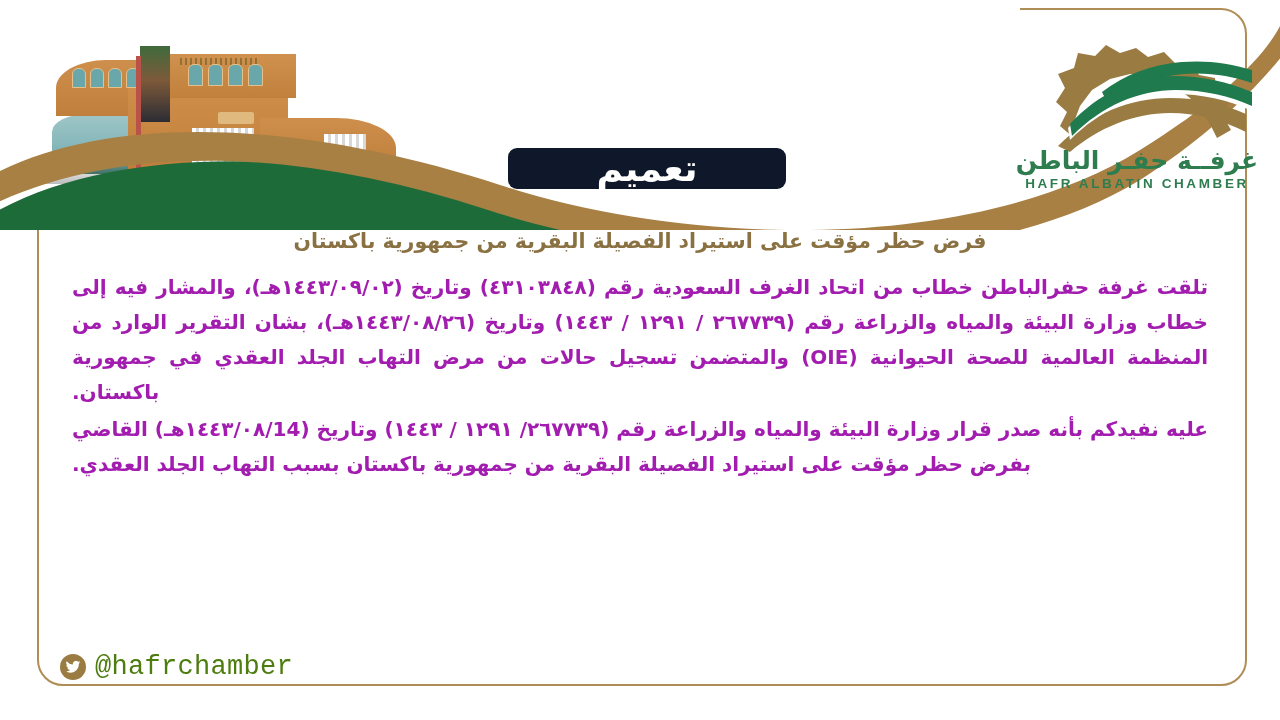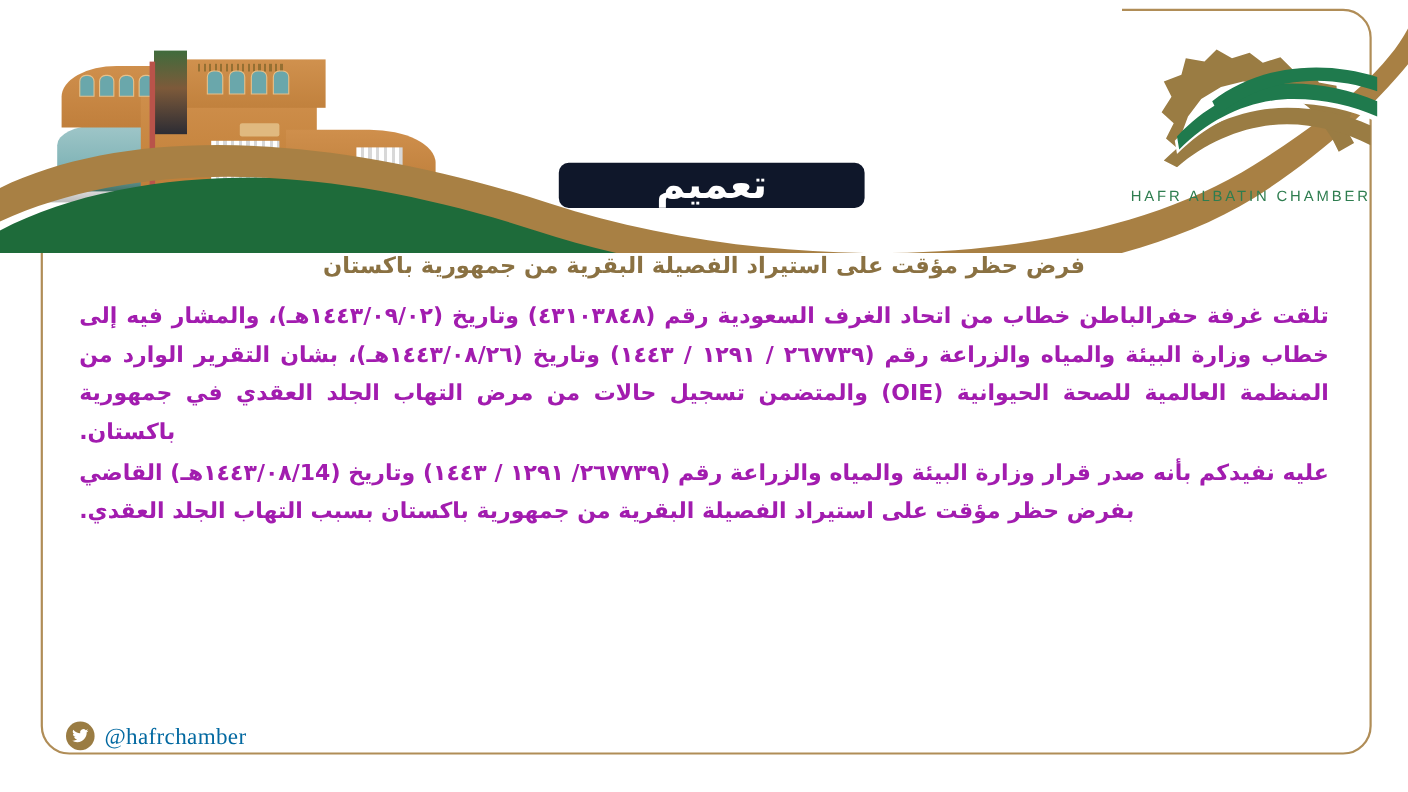--- a/index.html
+++ b/index.html
@@ -144,23 +144,23 @@
   }
   .logo-mark{width:250px;height:112px;display:block;}
   .logo-ar{
     color:#2e7d4f;font-size:25px;font-weight:bold;
     letter-spacing:1px;line-height:1.05;
     margin-top:-4px;
     direction:rtl;
     font-family:"DejaVu Sans",sans-serif;
   }
   .logo-en{
-    color:#2e7d4f;font-size:13.5px;font-weight:normal;
+    color:#2e7d4f;font-size:13.5px;font-weight:bold;
     letter-spacing:2.6px;line-height:1.15;
-    margin-top:19px;
+    margin-top:2px;
     direction:ltr;
     font-family:"Liberation Sans",sans-serif;
   }
 
   
   .badge{
     position:absolute;
     left:508px;top:148px;
     width:278px;height:41px;
     background:#0f172a;
@@ -211,23 +211,23 @@
     left:60px;bottom:38px;
     display:flex;align-items:center;gap:9px;
     z-index:10;direction:ltr;
   }
   .tw-icon{
     width:26px;height:26px;border-radius:50%;
     background:#9a7c43;
     display:flex;align-items:center;justify-content:center;
   }
   .tw-handle{
-    color:#0369a1;
-    font-size:21px;
-    font-family:Liberation Serif, serif;
+    color:#4d7c0f;
+    font-size:27px;
+    font-family:Liberation Mono, monospace;
     letter-spacing:.3px;
   }
 </style>
 </head>
 <body>
 
 <div id="page">
 
   <div class="frame"></div>
   <div class="frame-mask-top"></div>
@@ -275,20 +275,21 @@
                L199 86 L191 74 L178 58 L160 44 L138 36 L118 34 L98 39 L80 50 L68 66 L62 82 Z" fill="#9a7c43"></path>
       <path d="M46 106 C 78 74, 118 58, 158 58 C 186 58, 212 64, 234 74 L 234 92
                C 210 80, 184 73, 158 73 C 122 73, 86 88, 58 112 Z" fill="#9a7c43"></path>
       <path d="M58 100 C 88 70, 124 54, 162 54 C 190 54, 216 60, 238 70 L 238 56
                C 214 46, 188 40, 160 40 C 120 40, 84 58, 56 88 Z" fill="#ffffff"></path>
       <path d="M60 96 C 90 66, 126 50, 164 50 C 192 50, 218 56, 240 66 L 240 52
                C 216 42, 190 36, 162 36 C 122 36, 86 54, 58 84 Z" fill="#1f7a4d"></path>
       <path d="M96 64 C 118 46, 144 36, 172 34 C 196 32, 220 36, 240 43 L 240 30
                C 218 23, 194 20, 170 22 C 140 24, 112 35, 90 52 Z" fill="#1f7a4d"></path>
     </svg>
+    <div class="logo-ar">غرفــة حفـر الباطن</div>
     <div class="logo-en">HAFR ALBATIN CHAMBER</div>
   </div>
 
   <div class="badge">تعميم</div>
 
   <div class="content">
     <div class="doc-title">فرض حظر مؤقت على استيراد الفصيلة البقرية من جمهورية باكستان</div>
     <div class="body-block">
       <p class="para p2">تلقت غرفة حفرالباطن خطاب من اتحاد الغرف السعودية رقم (٤٣١٠٣٨٤٨) وتاريخ (١٤٤٣/٠٩/٠٢هـ)، والمشار فيه إلى خطاب وزارة البيئة والمياه والزراعة رقم (٢٦٧٧٣٩ / ١٢٩١ / ١٤٤٣) وتاريخ (١٤٤٣/٠٨/٢٦هـ)، بشان التقرير الوارد من المنظمة العالمية للصحة الحيوانية (OIE) والمتضمن تسجيل حالات من مرض التهاب الجلد العقدي في جمهورية باكستان.</p>
       <p class="para p3">عليه نفيدكم بأنه صدر قرار وزارة البيئة والمياه والزراعة  رقم (٢٦٧٧٣٩/ ١٢٩١ / ١٤٤٣) وتاريخ (١٤٤٣/٠٨/14هـ) القاضي بفرض حظر مؤقت على استيراد الفصيلة البقرية من جمهورية باكستان بسبب التهاب الجلد العقدي.</p>

